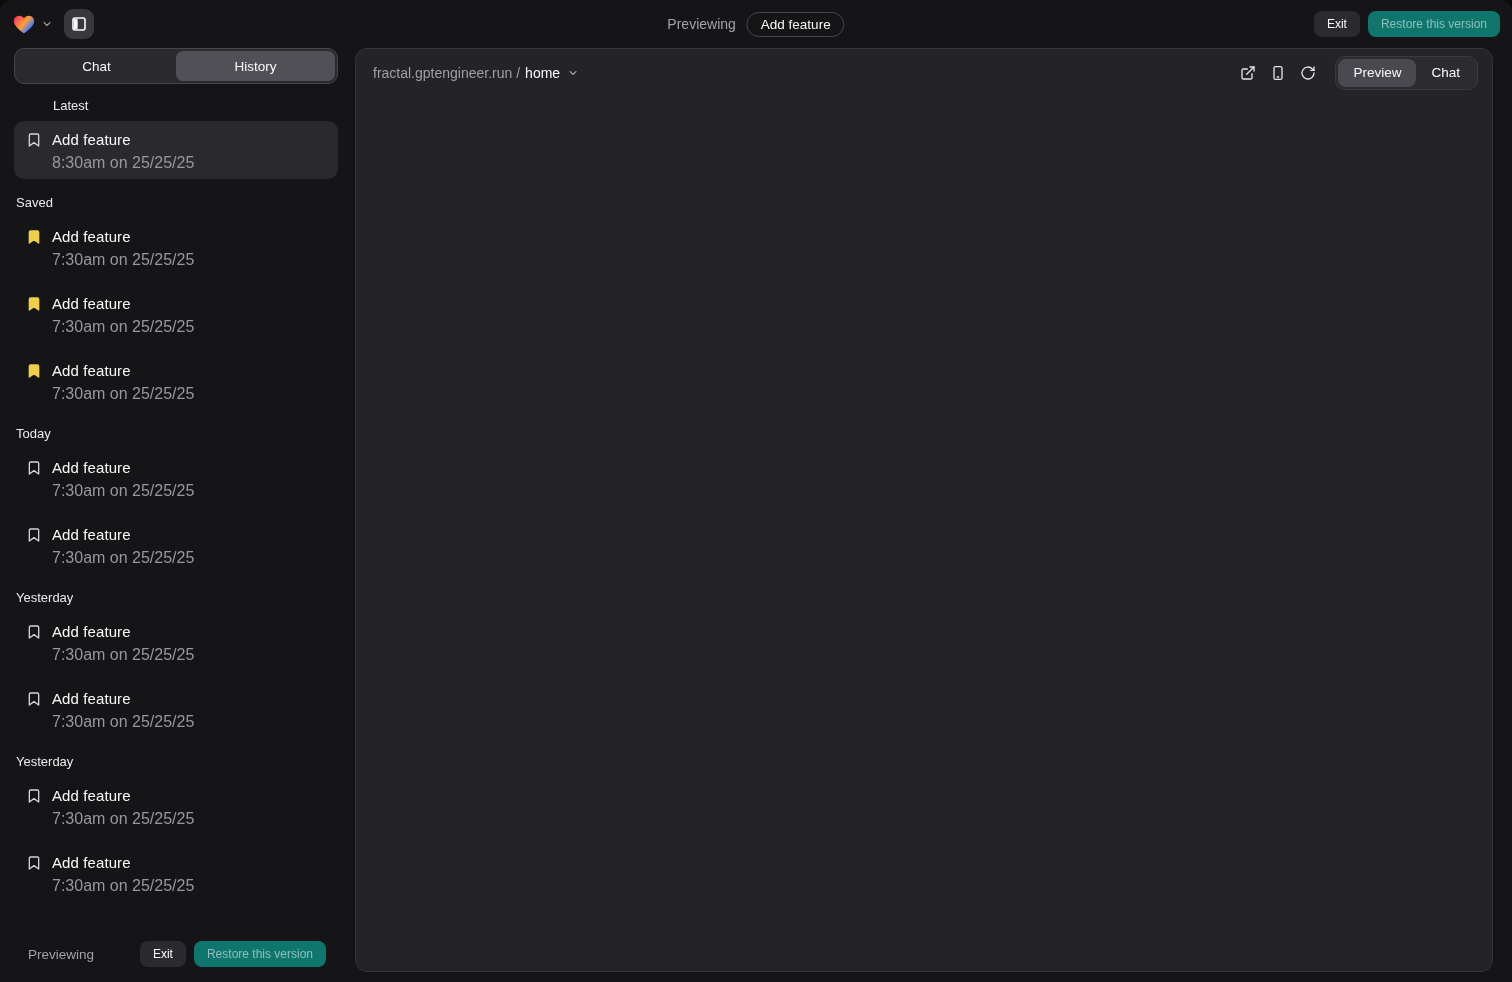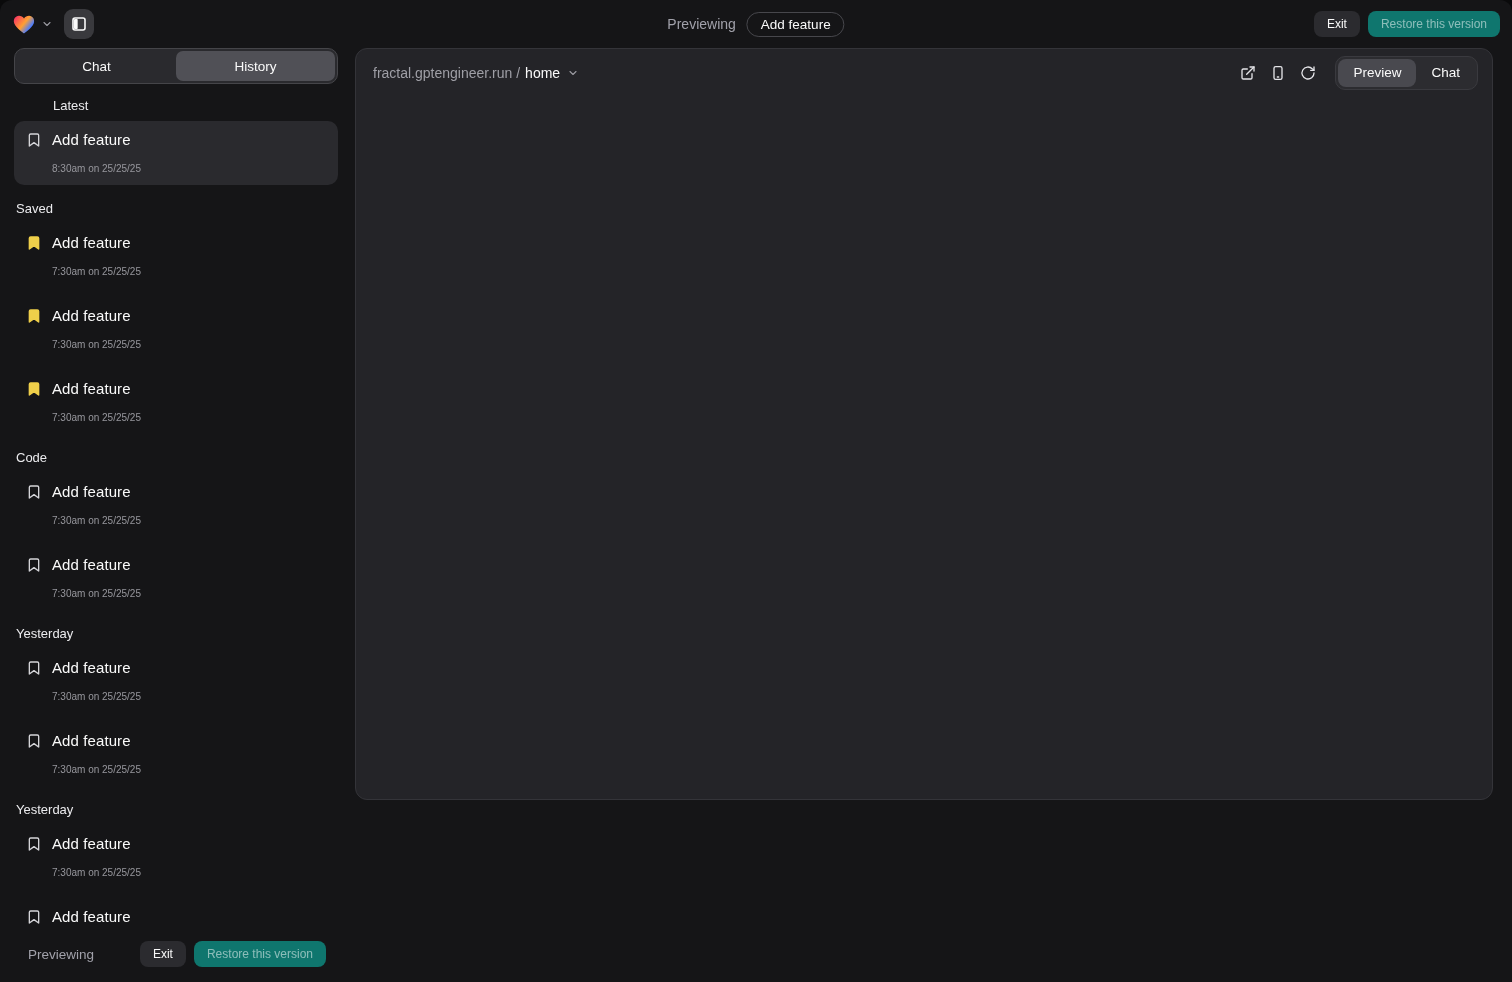--- a/index.html
+++ b/index.html
@@ -28,26 +28,26 @@
   .history-list { flex:1; overflow:hidden; }
   .section-label { font-size:13px; color:#ebebee; margin:16px 2px 8px; }
   .section:first-child .section-label { margin-top:14px;margin-left:39px; }
   .item { display:flex; align-items:flex-start; gap:10px; padding:8px 12px; border-radius:10px; margin-bottom:9px; cursor:pointer; }
   .item.selected { background:#2a2a2e; }
   .bm { flex:none; width:16px; height:16px; margin-top:3px; }
   .bm svg { width:16px; height:16px; display:block; }
   .bookmark-outline { stroke:#d4d4d8; stroke-width:2; fill:none; stroke-linecap:round; stroke-linejoin:round; }
   .bookmark-filled { fill:#efcf4a; stroke:#efcf4a; stroke-width:2; stroke-linejoin:round; }
   .item-title { font-size:15px; color:#fafafa; line-height:21px; letter-spacing:.1px; }
-  .item-time { font-size:10px; color:#97979d; line-height:17px; margin-top:10px; }
+  .item-time { font-size:16px; color:#97979d; line-height:17px; margin-top:4px; }
   .sidebar-footer { flex:none; height:50px; display:flex; align-items:center; gap:8px; padding:0 12px 6px 14px; }
   .footer-status { color:#a1a1aa; font-size:13.5px; margin-right:auto; }
 
   
-  .main-panel { position:absolute; left:355px; top:48px; width:1138px; height:752px; background:#242428; border:1px solid #343439; border-radius:12px; }
+  .main-panel { position:absolute; left:355px; top:48px; width:1138px; height:924px; background:#242428; border:1px solid #343439; border-radius:12px; }
   .panel-header { height:48px; display:flex; align-items:center; padding:0 14px 0 17px; }
   .url-group { display:flex; align-items:center; gap:7px; cursor:pointer; }
   .url-prefix { font-size:14px; color:#9f9fa6; }
   .url-page { font-size:14px; color:#fafafa; font-weight:500; margin-left:-2px; }
   .header-right { margin-left:auto; display:flex; align-items:center; }
   .icon-btn { width:30px; height:30px; display:grid; place-items:center; border-radius:7px; cursor:pointer; background:transparent; border:none; }
   .icon-btn svg { width:16px; height:16px; stroke:#e4e4e8; stroke-width:2; fill:none; stroke-linecap:round; stroke-linejoin:round; }
   .seg { margin-left:12px; background:#2c2c30; border:1px solid #3a3a3f; border-radius:10px; padding:2px; display:flex;justify-content:center; }
   .seg-btn { padding:6px 15px; font-size:13.5px; color:#fafafa; border-radius:8px; cursor:pointer; line-height:1.2; }
   .seg-btn.active { background:#49494f; }
@@ -156,21 +156,21 @@
         </span>
         <div class="item-text">
           <div class="item-title">Add feature</div>
           <div class="item-time">7:30am on 25/25/25</div>
         </div>
       </div>
     </div>
       </div>
 
       <div class="section">
-        <div class="section-label">Code</div>
+        <div class="section-label">Today</div>
         <div class="section-items">
       <div class="item bm-outline">
         <span class="bm">
           <svg class="line-var" viewBox="0 0 24 24">
             <path class="bookmark-outline" d="M19 21l-7-5-7 5V5a2 2 0 0 1 2-2h10a2 2 0 0 1 2 2z"></path>
           </svg>
 
         </span>
         <div class="item-text">
           <div class="item-title">Add feature</div>

